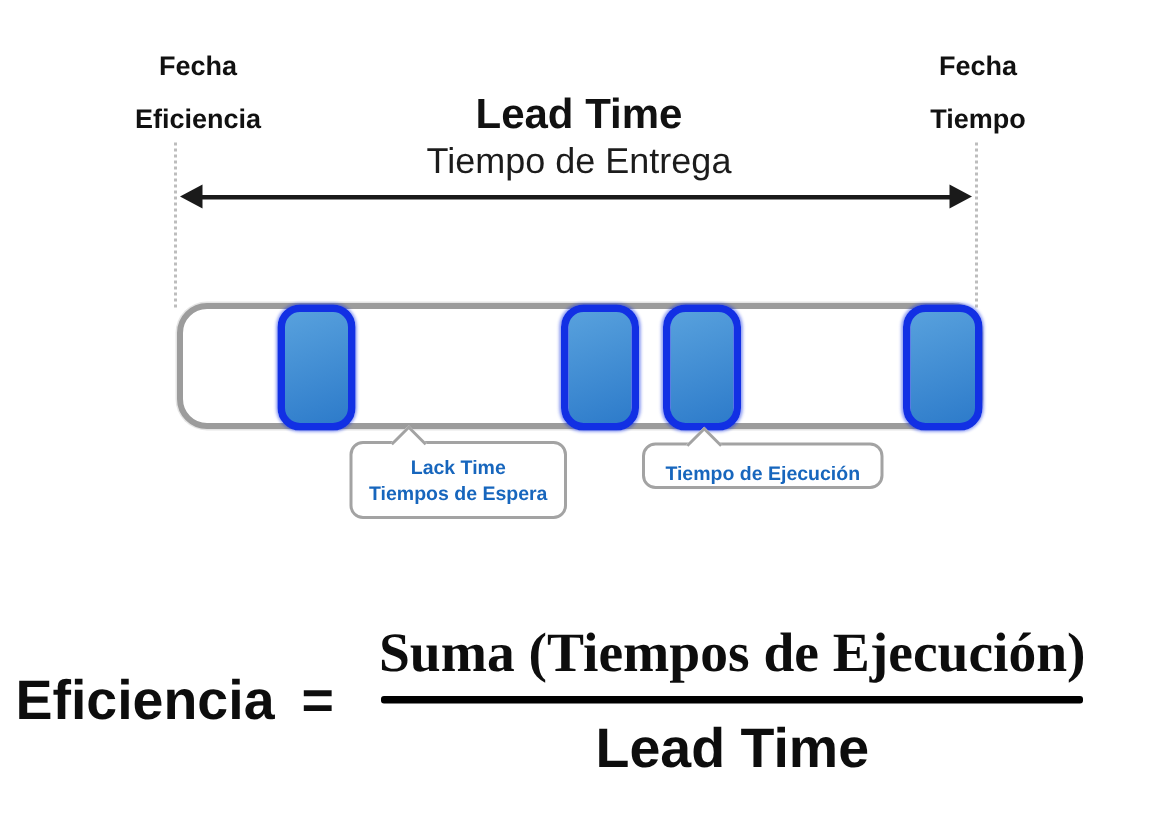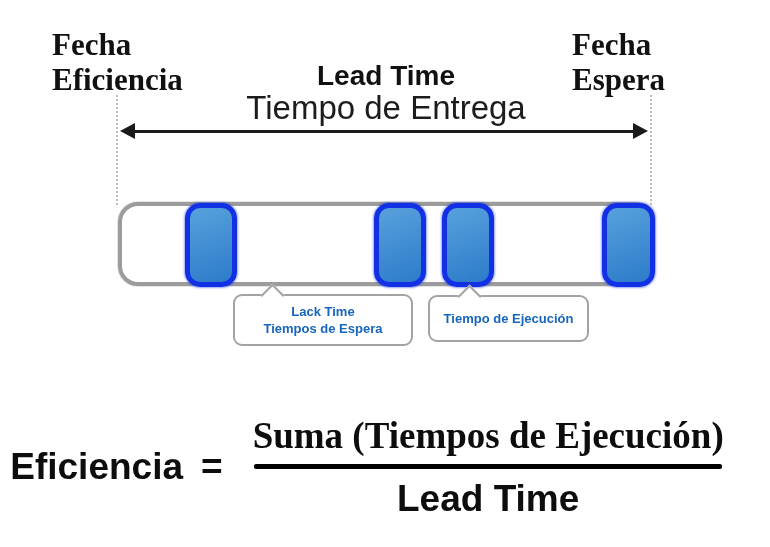--- a/index.html
+++ b/index.html
@@ -10,27 +10,27 @@
     --callout-border:#a3a3a3;
     --callout-text:#1766bd;
     --text:#111111;
     --dotted-line:#bdbdbd;
   }
   html,body{margin:0;padding:0;background:#ffffff;}
   body{font-family:"Liberation Sans","DejaVu Sans",sans-serif;color:var(--text);}
   .slide{position:relative;width:770px;height:547px;background:#ffffff;overflow:hidden;}
 
   
-  .side-label{position:absolute;width:160px;font-weight:bold;
-    font-size:31px;line-height:35px;letter-spacing:0;font-family:Liberation Serif, serif;}
+  .side-label{position:absolute;width:160px;text-align:center;font-weight:bold;
+    font-size:18px;line-height:35px;letter-spacing:0;}
   .label-start{left:52px;top:27px;}
   .label-end{left:572px;top:27px;}
   .lead-group{position:absolute;left:240px;top:60px;width:292px;text-align:center;}
   .lead-title{font-weight:bold;font-size:28px;line-height:32px;}
-  .lead-subtitle{font-weight:400;font-size:33px;line-height:31px;color:#1c1c1c;}
+  .lead-subtitle{font-weight:400;font-size:24px;line-height:31px;color:#1c1c1c;}
 
   
   .dotted{position:absolute;top:95px;height:110px;width:0;border-left:2px dotted var(--dotted-line);}
   .dotted-left{left:116px;}
   .dotted-right{left:650px;}
 
   
   .arrow{position:absolute;left:120px;top:123px;width:528px;height:16px;}
   .arrow-line{position:absolute;left:9px;right:9px;top:6.5px;height:3px;background:#1a1a1a;}
   .arrow-head{position:absolute;top:0;width:0;height:0;border-top:8px solid transparent;border-bottom:8px solid transparent;}
@@ -43,22 +43,22 @@
     box-shadow:0 0 0 1px rgba(150,150,150,.25);}
   .block{position:absolute;top:203px;height:84px;box-sizing:border-box;
     border:5px solid var(--block-border);border-radius:15px;
     background:linear-gradient(160deg,var(--block-fill-top) 0%,var(--block-fill-bottom) 100%);
     box-shadow:0 0 2px 1px rgba(18,48,228,.45);}
 
   
   .callout{position:absolute;box-sizing:border-box;background:#fff;border:2px solid var(--callout-border);
     border-radius:9px;display:flex;flex-direction:column;justify-content:center;align-items:center;
     color:var(--callout-text);font-weight:bold;font-size:13px;line-height:17px;text-align:center;}
-  .callout-wait{left:233px;top:294px;width:180px;height:52px;}
-  .callout-exec{left:428px;top:295px;width:161px;height:47px;}
+  .callout-wait{left:233px;top:294px;width:145px;height:52px;}
+  .callout-exec{left:428px;top:295px;width:161px;height:31px;justify-content:flex-end;}
   .tail{position:absolute;top:-9px;width:15px;height:15px;background:#fff;
     border-left:2px solid var(--callout-border);border-top:2px solid var(--callout-border);
     transform:rotate(45deg);}
   .tail-wait{left:29px;}
   .tail-exec{left:31px;}
 
   
   .formula{position:absolute;left:0;top:414px;width:770px;display:flex;
     justify-content:center;align-items:center;font-weight:bold;font-size:37px;color:#0d0d0d;}
   .lhs{white-space:pre;}
@@ -79,21 +79,21 @@
     <div>Eficiencia</div>
   </div>
 
   <div class="lead-group">
     <div class="lead-title">Lead Time</div>
     <div class="lead-subtitle">Tiempo de Entrega</div>
   </div>
 
   <div class="side-label label-end">
     <div>Fecha</div>
-    <div>Espera</div>
+    <div>Tiempo</div>
   </div>
 
   <div class="dotted dotted-left"></div>
   <div class="dotted dotted-right"></div>
 
   <div class="arrow">
     <span class="arrow-head arrow-head-left"></span>
     <span class="arrow-line"></span>
     <span class="arrow-head arrow-head-right"></span>
   </div>

